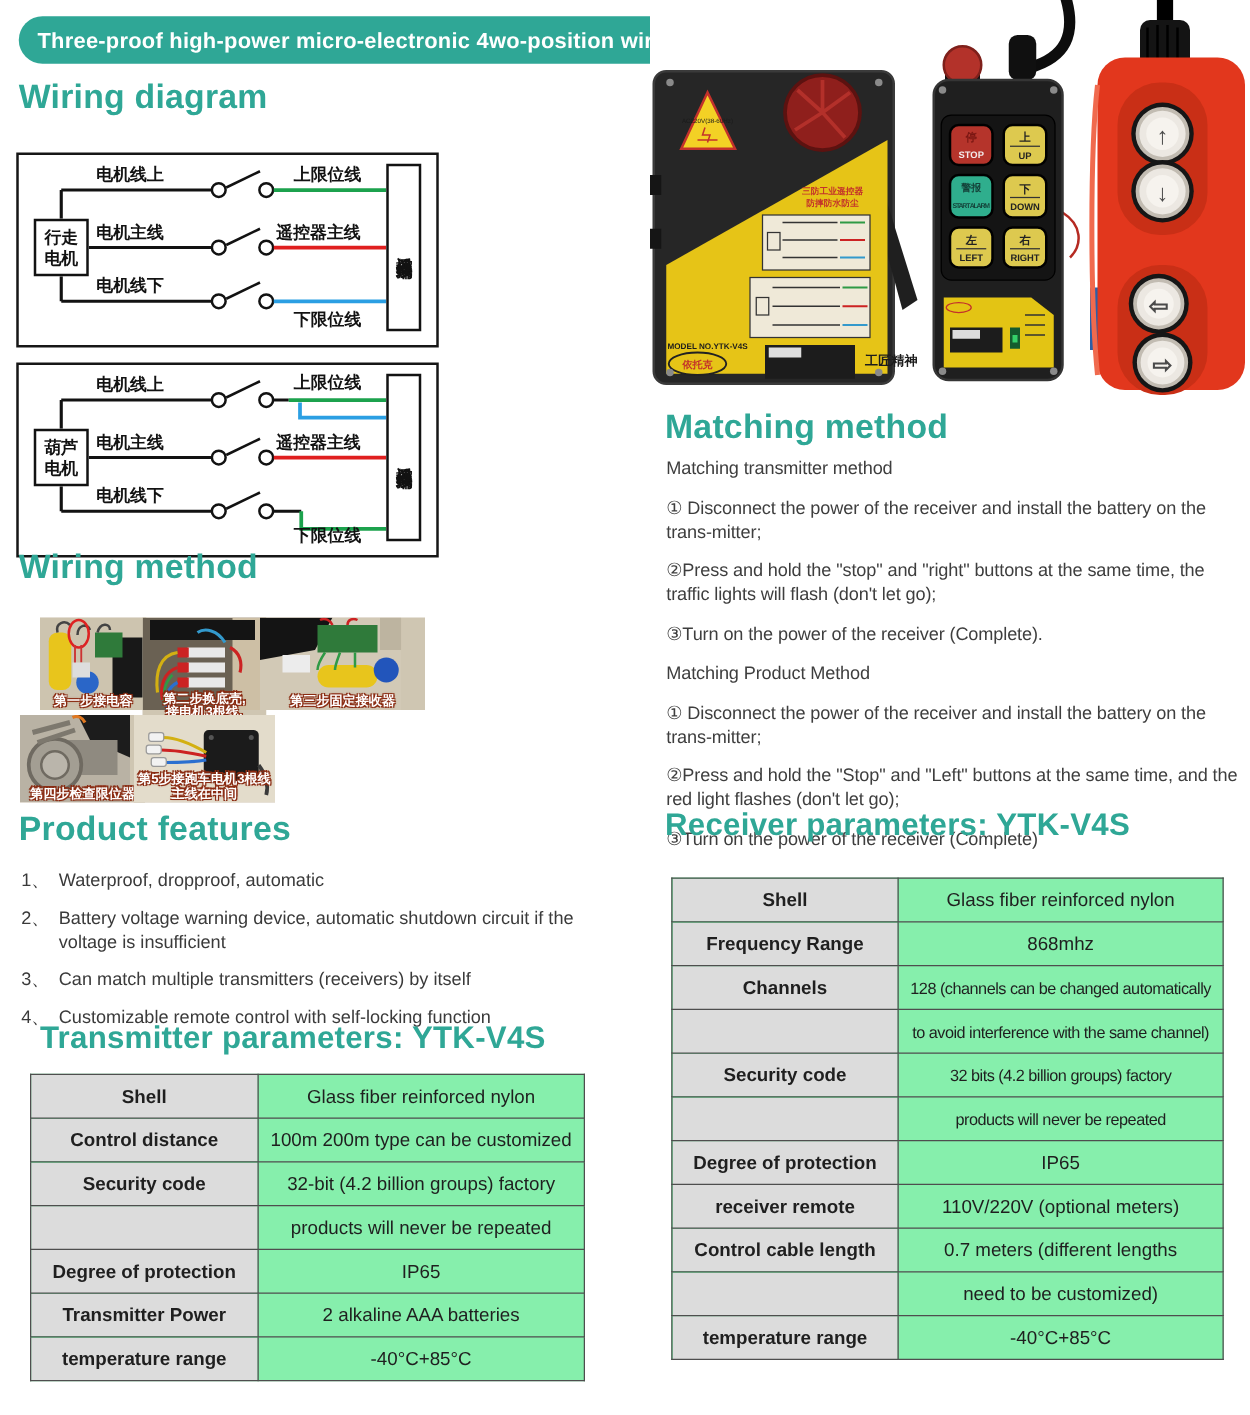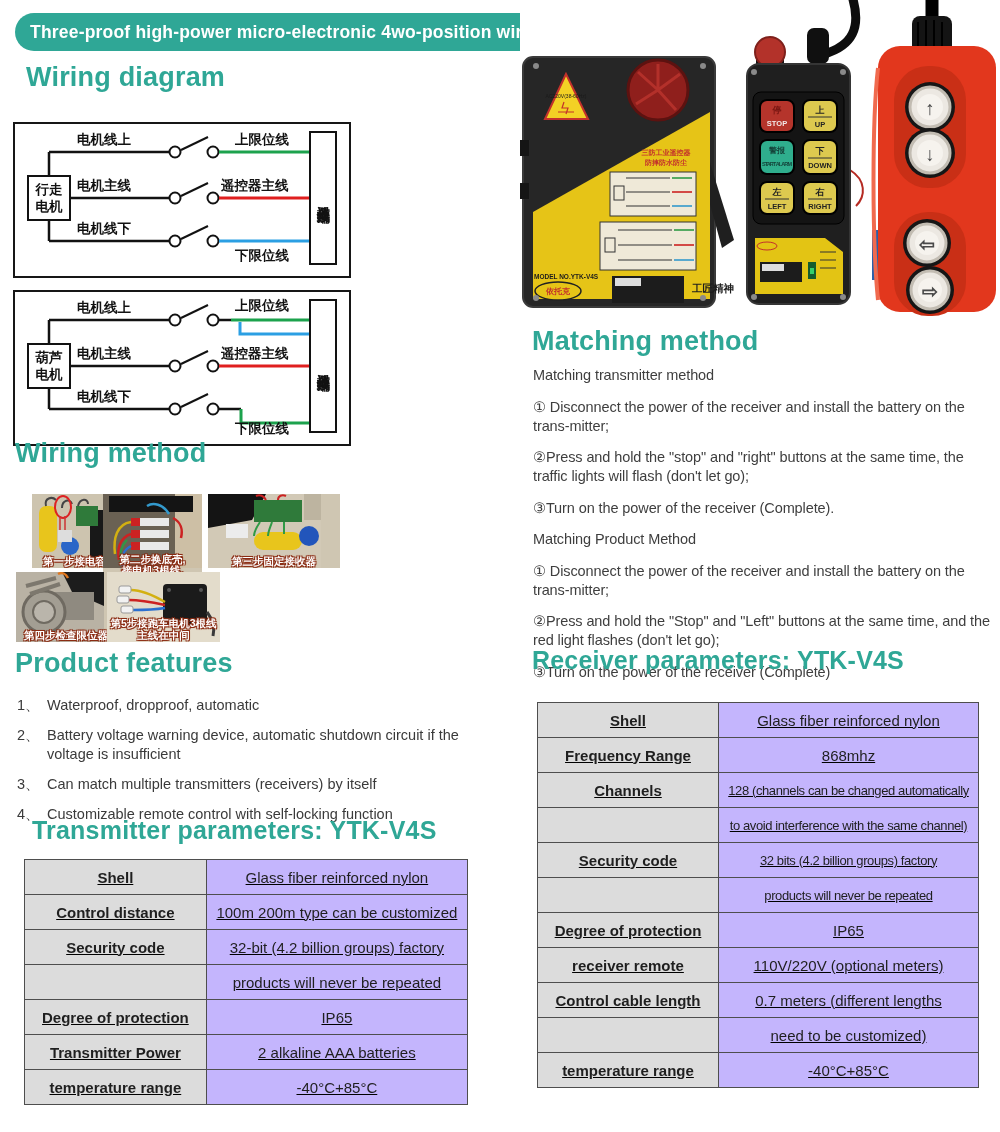--- a/index.html
+++ b/index.html
@@ -29,38 +29,38 @@
            font-size:10.5px;line-height:11.5px;
            text-shadow:-1px -1px 0 #8a2b12,1px -1px 0 #8a2b12,-1px 1px 0 #8a2b12,1px 1px 0 #8a2b12,0 0 2px #8a2b12;}
   
   .features{position:absolute;left:17px;top:696px;width:480px;}
   .feature{display:flex;margin-bottom:11px;font-size:14.5px;color:#3a3a3a;line-height:19px;}
   .feature .num{width:30px;flex:none;}
   
   .match{position:absolute;left:533px;top:366px;width:462px;}
   .match p{margin:0 0 12.5px 0;font-size:14.5px;color:#3e3e3e;line-height:19px;letter-spacing:-.1px;}
   
-  table.params{position:absolute;border-collapse:collapse;table-layout:fixed;background:#c4b5fd;text-decoration:underline;}
+  table.params{position:absolute;border-collapse:collapse;table-layout:fixed;background:#86efac;}
   .params td{border:1px solid #4e4e4e;height:34px;text-align:center;vertical-align:middle;
              font-size:15px;color:#1f1f1f;padding:0 4px;overflow:hidden;white-space:nowrap;}
   .params td.lbl{background:#dcdcdc;font-weight:bold;width:39%;}
   .params td.cond{font-size:13px;letter-spacing:-.4px;}
   
   .photo{position:absolute;left:520px;top:0;width:480px;height:322px;background:#fff;}
 </style>
 </head>
 <body>
 
 <div class="page">
 
   <div class="banner">
     <span>Three-proof high-power micro-electronic 4wo-position wireles</span>
   </div>
 
-  <h2 class="h-sec" style="left:26px;top:62px;">Wiring diagram</h2>
+  <h2 class="h-sec" style="left:15px;top:62px;">Wiring diagram</h2>
 
   <div class="diagram" style="left:13px;top:122px;">
     <svg width="330" height="148" viewBox="0 0 330 148">
       <path d="M34,28 V51 M34,97 V117 M34,28 H155 M56,74 H155 M34,117 H155" stroke="#121212" stroke-width="2.5" fill="none"></path>
       <g stroke="#121212" stroke-width="2" fill="#fff">
         <circle cx="160" cy="28" r="5.5"></circle>
           <circle cx="198" cy="28" r="5.5"></circle>
           <line x1="166" y1="26" x2="193" y2="13"></line>
         <circle cx="160" cy="74" r="5.5"></circle>
           <circle cx="198" cy="74" r="5.5"></circle>
@@ -135,21 +135,21 @@
       <path d="M14,12 C12,4 20,2 24,6 M30,14 C30,6 38,4 40,10 M46,12 C48,4 56,4 56,10" stroke="#444" stroke-width="2" fill="none"></path>
       <ellipse cx="31" cy="13" rx="8" ry="11" fill="none" stroke="#d22" stroke-width="2"></ellipse>
       <path d="M28,22 V40 M33,22 V36" stroke="#c33" stroke-width="1.5"></path>
       <rect x="26" y="36" width="14" height="12" fill="#ddd"></rect>
     </svg>
     <div class="caption">
       <span>第一步接电容</span>
     </div>
   </div>
 
-  <div class="tile" style="left:103px;top:494px;width:99px;height:94px;">
+  <div class="tile" style="left:114px;top:494px;width:99px;height:94px;">
     <svg width="99" height="74" viewBox="0 0 99 74">
       <rect width="99" height="74" fill="#6a6153"></rect>
       <rect x="72" y="0" width="27" height="74" fill="#cdbfa5"></rect>
       <rect x="6" y="2" width="84" height="16" fill="#141414"></rect>
       <g>
         <rect x="36" y="24" width="30" height="8" fill="#e9e9e9"></rect>
           <rect x="28" y="24" width="9" height="8" fill="#cc2222"></rect>
         <rect x="36" y="36" width="30" height="8" fill="#e9e9e9"></rect>
           <rect x="28" y="36" width="9" height="8" fill="#cc2222"></rect>
         <rect x="36" y="48" width="30" height="8" fill="#e9e9e9"></rect>

